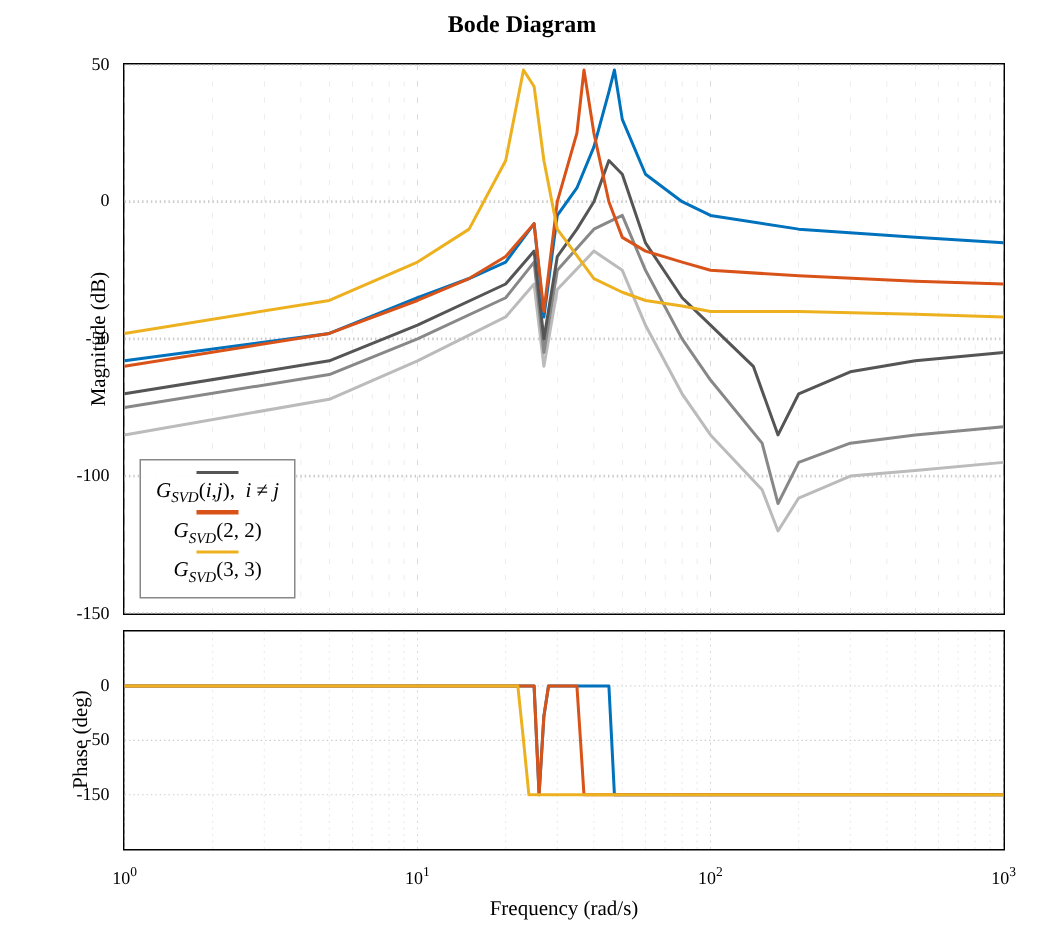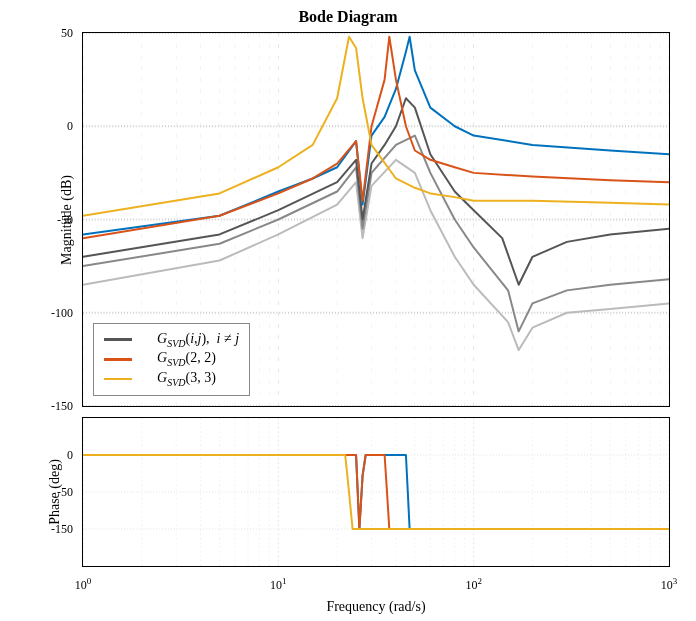--- a/index.html
+++ b/index.html
@@ -15,21 +15,21 @@
     position: absolute;
     inset: 0;
     display: flex;
     flex-direction: column;
     padding: 8px 10px 6px 10px;
   }
   .title {
     text-align: center;
     font-weight: bold;
     font-size: 16px;
-    margin-bottom: 2px;
+    margin-bottom: 12px;
   }
   .panel-wrap {
     position: relative;
     flex: 1;
     display: flex;
     flex-direction: column;
   }
   .panel {
     position: relative;
     margin-left: 72px;
@@ -80,22 +80,23 @@
     left: 10px;
     bottom: 10px;
     background: rgba(255,255,255,0.95);
     border: 1px solid #888;
     padding: 6px 10px;
     font-size: 14px;
   }
   .legend-row {
     display: flex;
     align-items: center;
-    gap: 25px;
+    gap: 4px;
     padding: 1px 0;
+    flex-direction: column;
   }
   .legend-swatch {
     width: 28px; height: 2.5px;
   }
   .legend-label { white-space: nowrap; }
   .legend-label i { font-style: italic; }
   .legend-label sub { font-size: 10px; font-style: italic; }
   svg { position: absolute; inset: 0; width: 100%; height: 100%; }
   .gridline { stroke: #ccc; stroke-width: 0.5; stroke-dasharray: 1 2; }
   .minorgrid { stroke: #e0e0e0; stroke-width: 0.4; stroke-dasharray: 1 2; }

